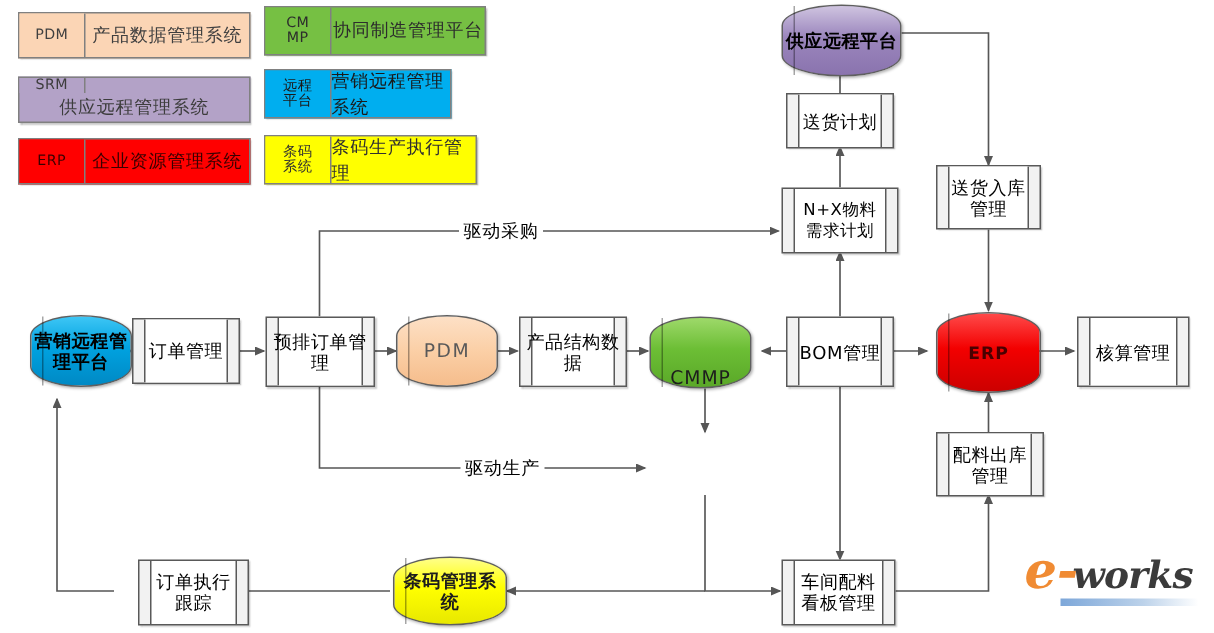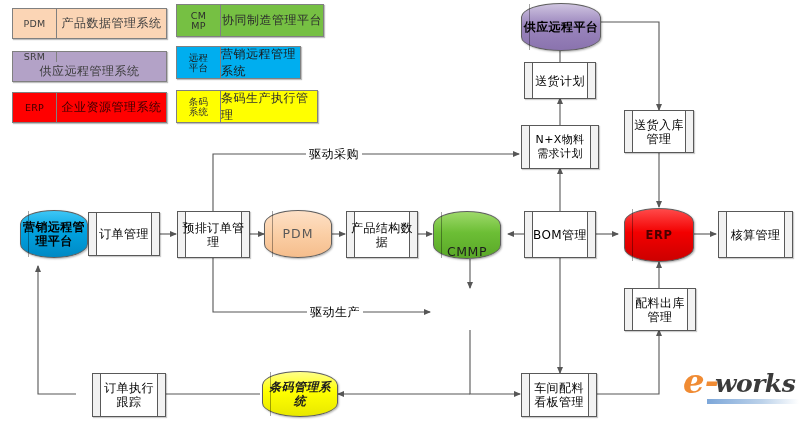--- a/index.html
+++ b/index.html
@@ -361,21 +361,21 @@
   </div>
 
   <div class="node proc" style="left:521px; top:373px; width:76px; height:44px;">
     <div class="inner"></div>
     <div class="lbl" style="width:54px;">车间配料看板管理</div>
   </div>
 
   <div class="node cyl cyl-yellow" style="left:262px; top:371px; width:76px; height:46px;">
     <div class="cbody"></div>
     <div class="cline"></div>
-    <div class="lbl" style="width:62px;font-style:italic;">条码管理系统</div>
+    <div class="lbl" style="width:62px;">条码管理系统</div>
   </div>
 
   <div class="node proc" style="left:92px; top:373px; width:74px; height:44px;">
     <div class="inner"></div>
     <div class="lbl" style="width:54px;">订单执行跟踪</div>
   </div>
 
   <div class="edge-label" style="left:306px; top:146px;">驱动采购</div>
 
   <div class="edge-label" style="left:307px; top:304px;">驱动生产</div>

